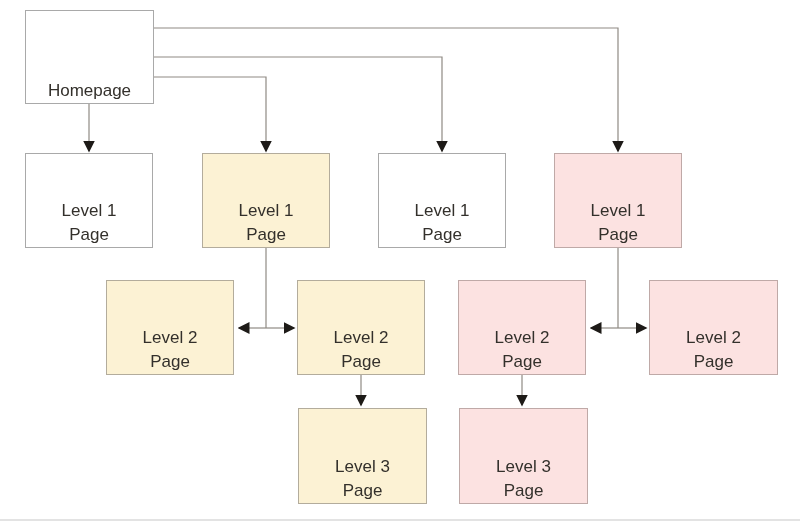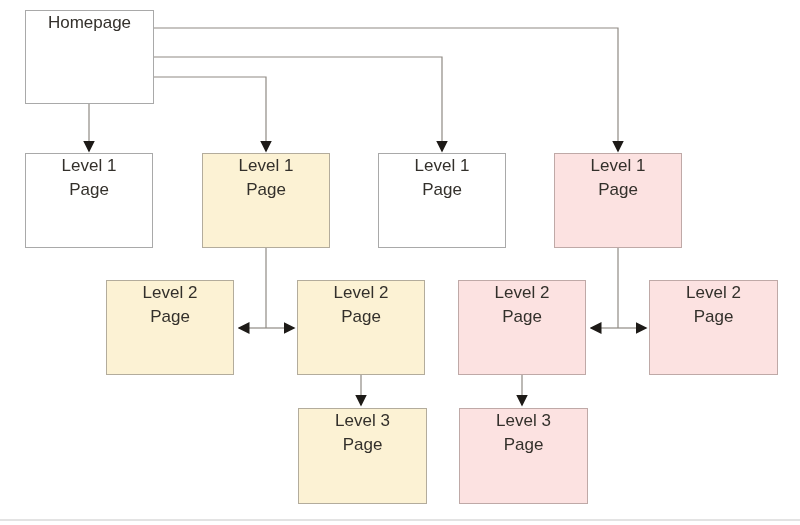--- a/index.html
+++ b/index.html
@@ -28,21 +28,21 @@
     stroke-width: 1.2;
   }
   marker path {
     fill: var(--arrowhead, #1d1a17);
     stroke: none;
   }
   .box {
     position: absolute;
     box-sizing: border-box;
     display: flex;
-    align-items: flex-start;
+    align-items: flex-end;
     justify-content: center;
     text-align: center;
     font-size: 17px;
     line-height: 24px;
     color: var(--text, #33302b);
     white-space: pre-line;
     border: 1px solid var(--node-border-white, #a9a9a9);
     background: var(--node-fill-white, #ffffff);
   }
   .box--yellow {

